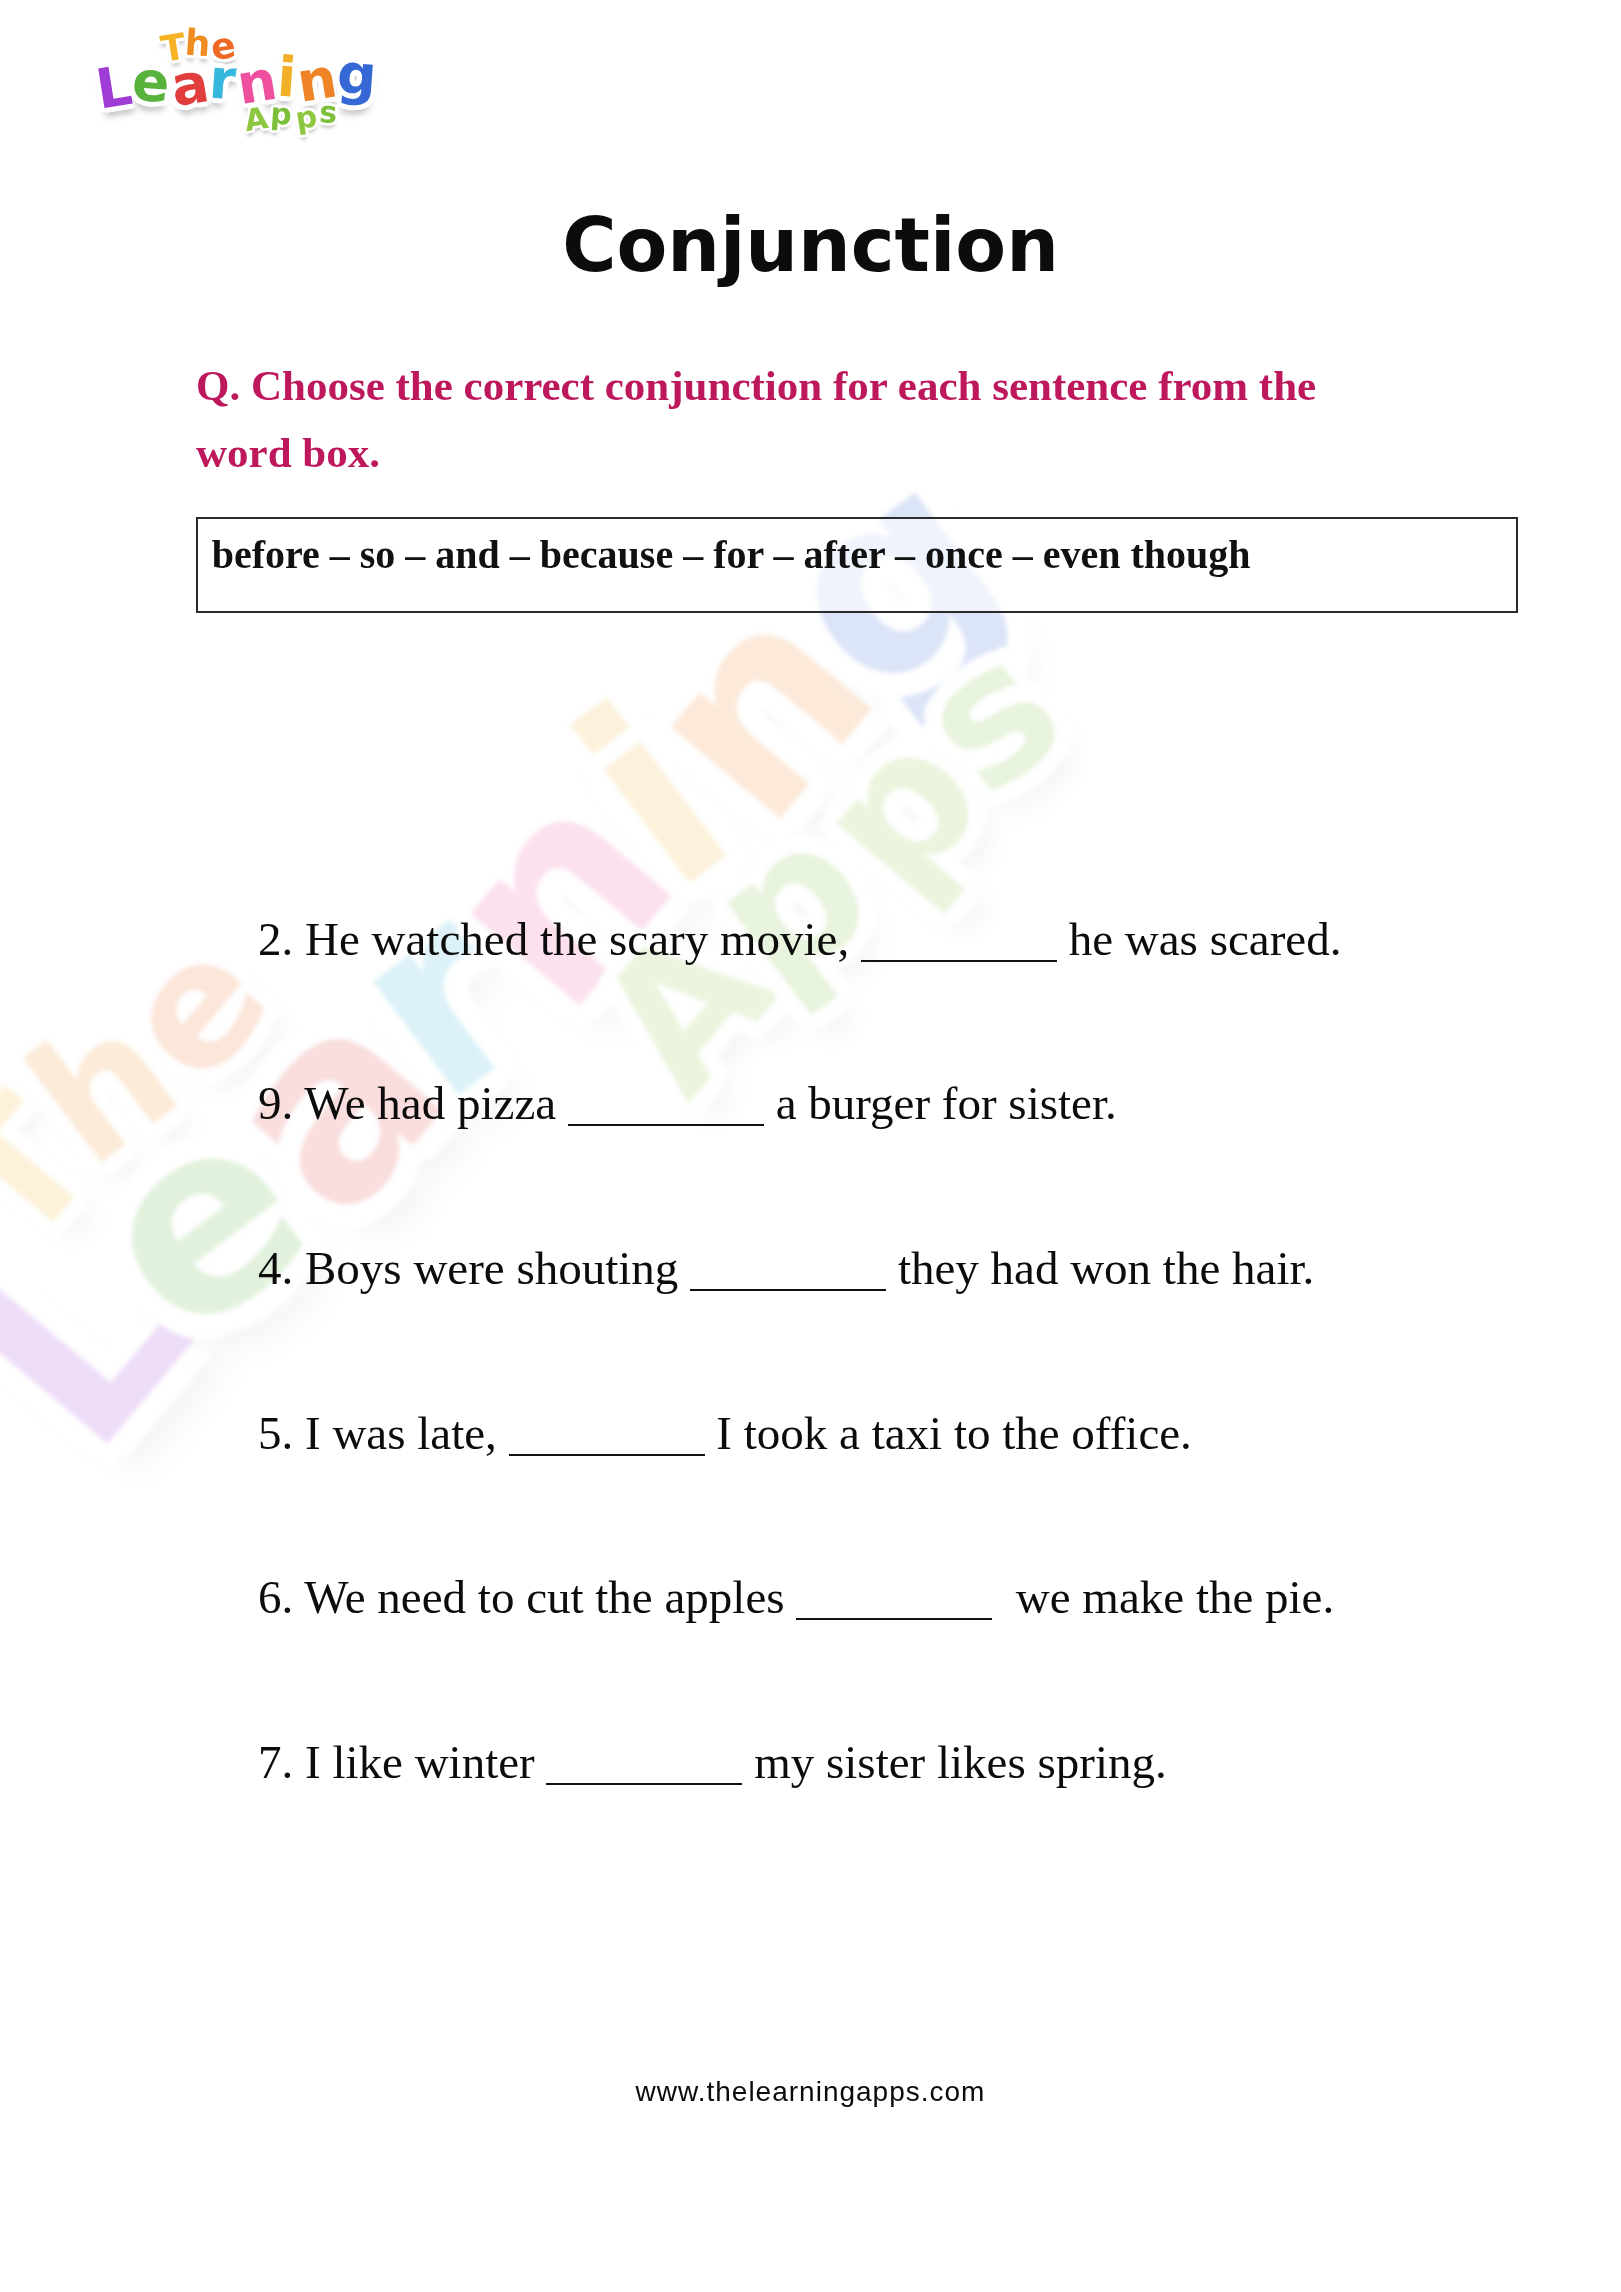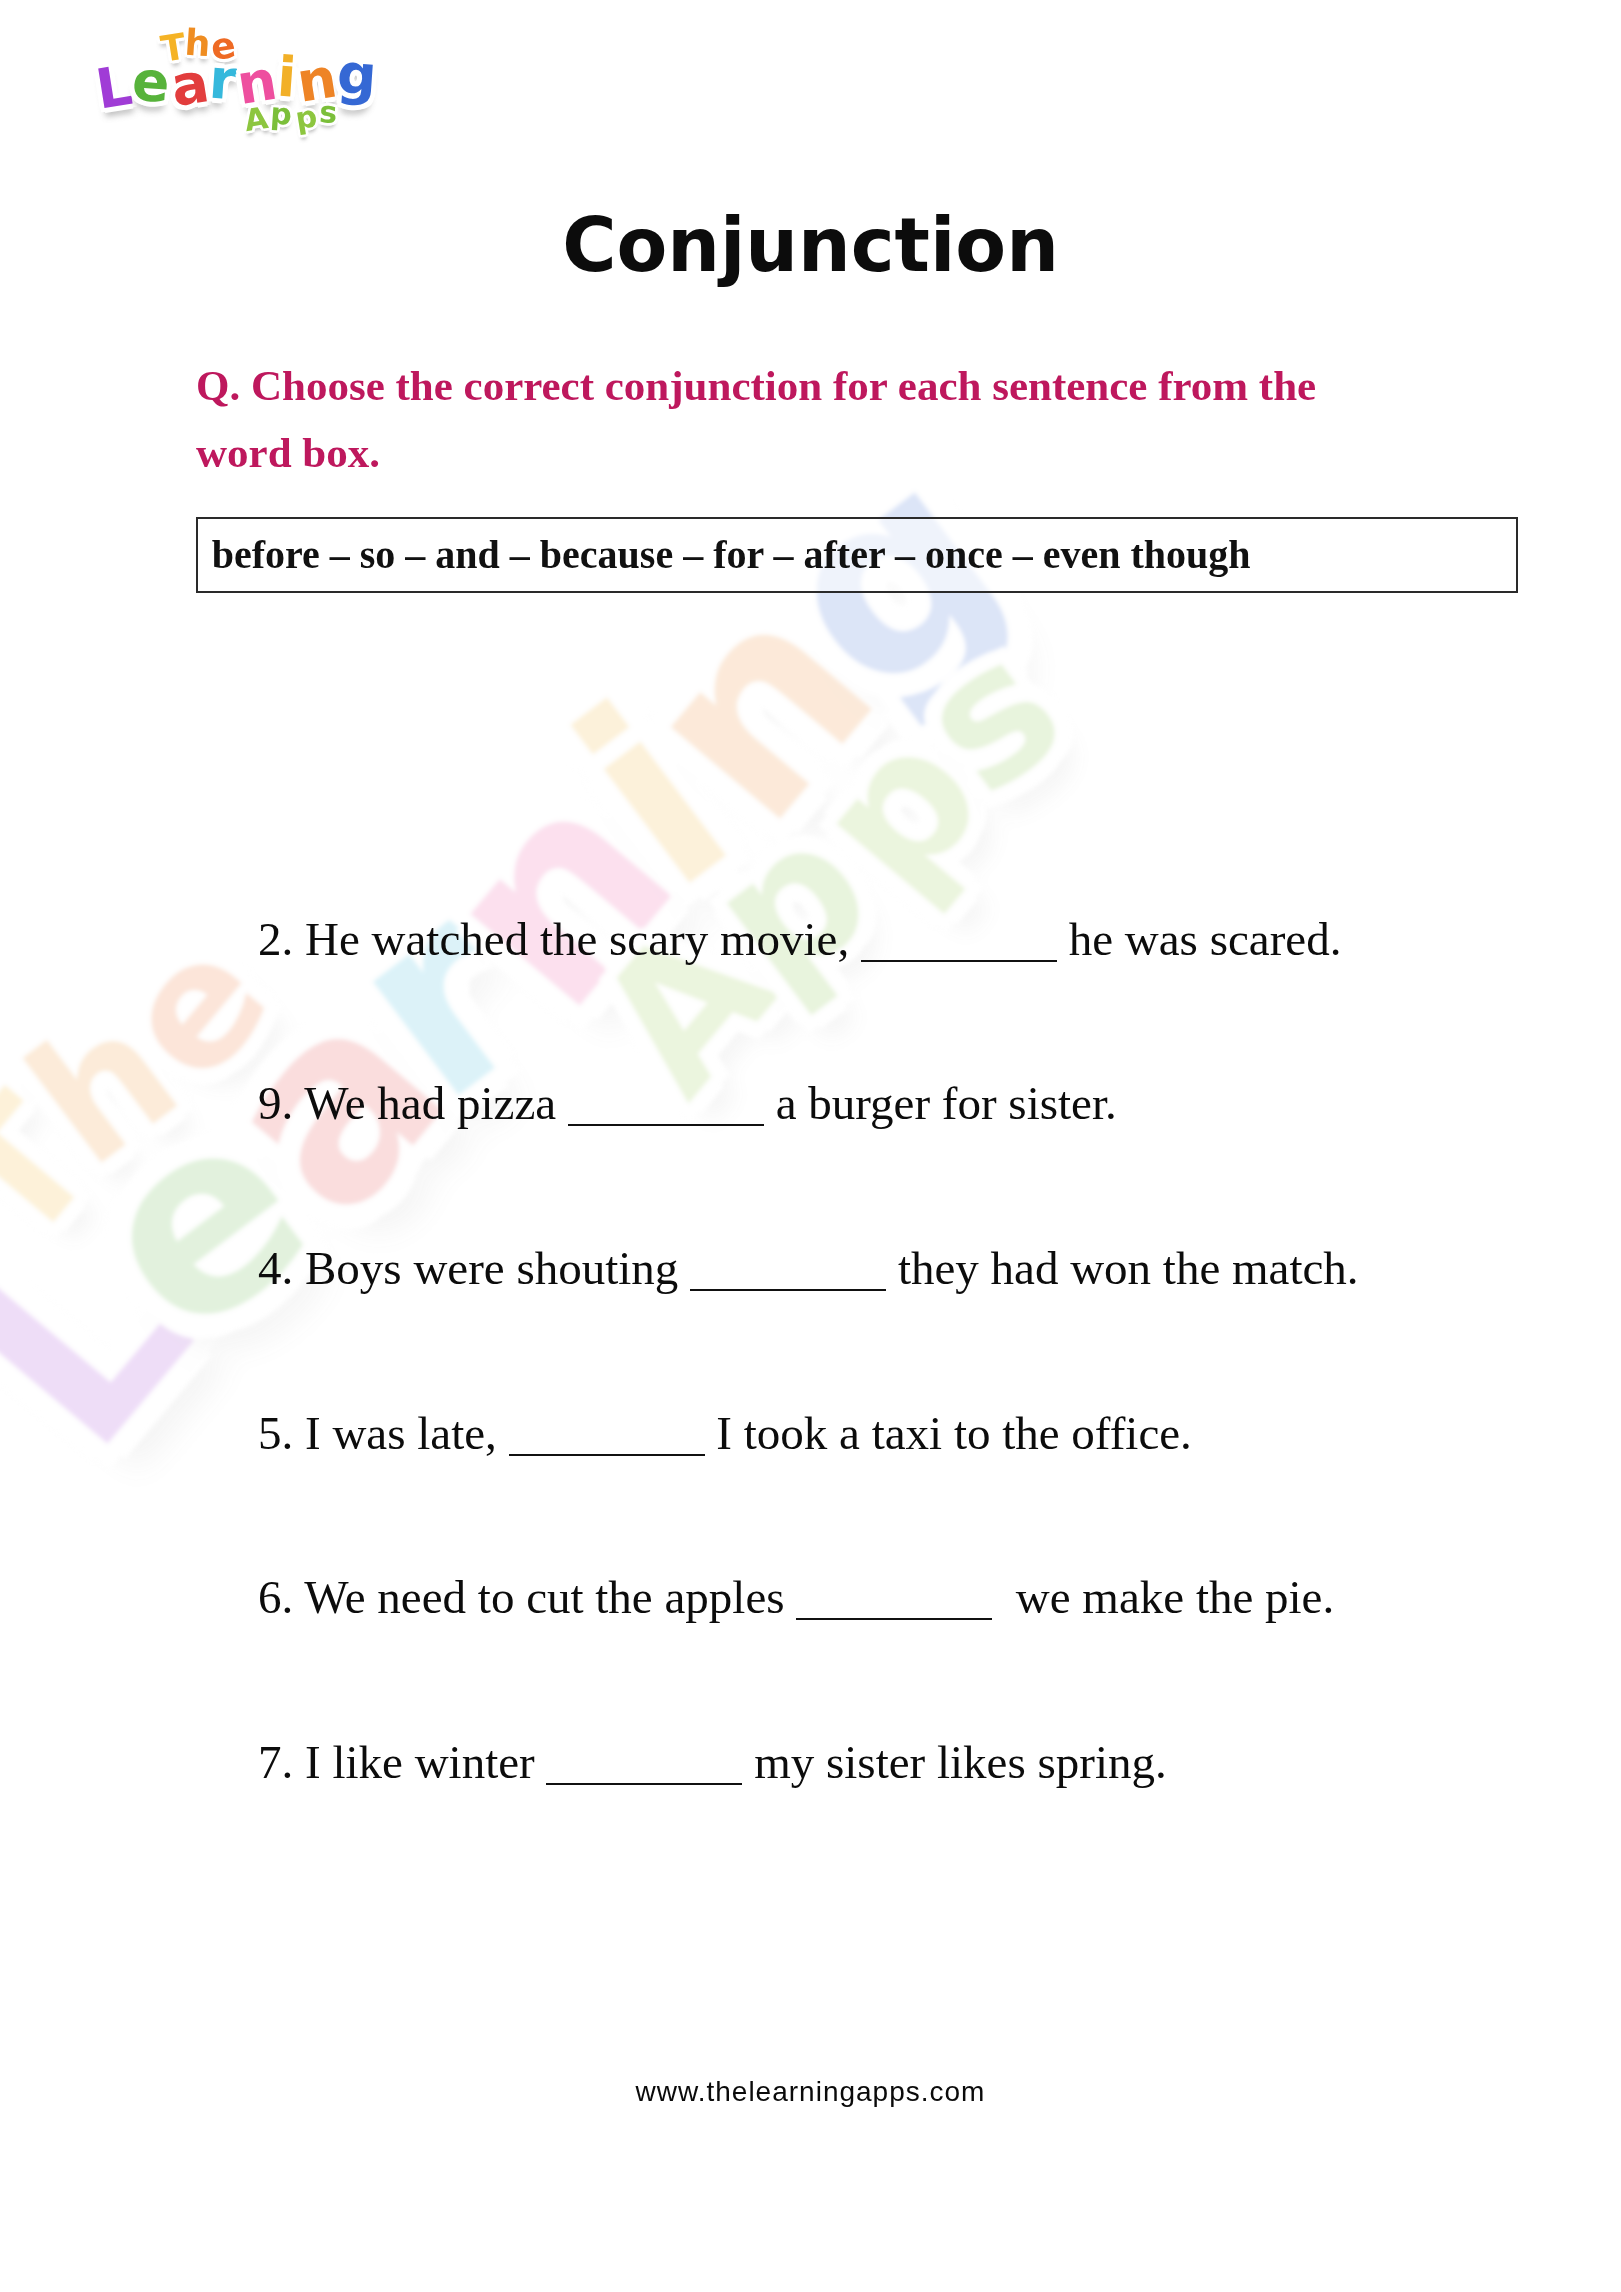--- a/index.html
+++ b/index.html
@@ -67,21 +67,21 @@
 
   .question {
     position: absolute; left: 196px; top: 353px; width: 1161px;
     font-weight: bold;
     font-size: 43px;
     line-height: 1.55;
     color: #be185d;
   }
 
   .word-box {
-    position: absolute; left: 196px; top: 517px; width: 1322px; height: 76px;
+    position: absolute; left: 196px; top: 517px; width: 1322px; height: 96px;
     box-sizing: border-box;
     border: 2px solid #2a2a2a;
     background: rgba(255,255,255,0.55);
     font-weight: bold;
     font-size: 40px;
     padding: 11.8px 13.7px;
   }
 
   .sentence {
     position: absolute; left: 211px;
@@ -132,21 +132,21 @@
 
   <div class="sentence" style="top:858px">
     <span>2. He watched the scary movie, </span><span class="blank"></span><span> he was scared.</span>
   </div>
 
   <div class="sentence" style="top:1022px">
     <span>9. We had pizza </span><span class="blank"></span><span> a burger for sister.</span>
   </div>
 
   <div class="sentence" style="top:1187px">
-    <span>4. Boys were shouting </span><span class="blank"></span><span> they had won the match.</span>
+    <span>4. Boys were shouting </span><span class="blank"></span><span> they had won the hair.</span>
   </div>
 
   <div class="sentence" style="top:1352px">
     <span>5. I was late, </span><span class="blank"></span><span> I took a taxi to the office.</span>
   </div>
 
   <div class="sentence" style="top:1516px">
     <span>6. We need to cut the apples </span><span class="blank"></span><span>  we make the pie.</span>
   </div>
 

